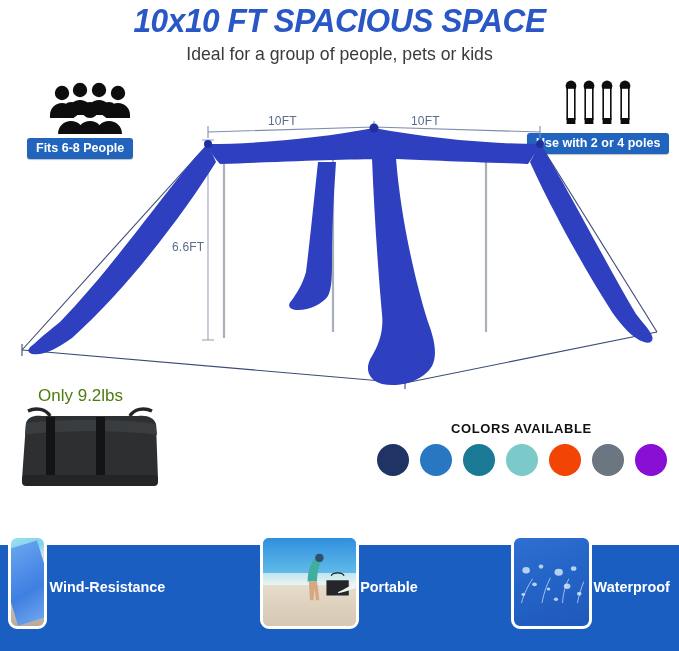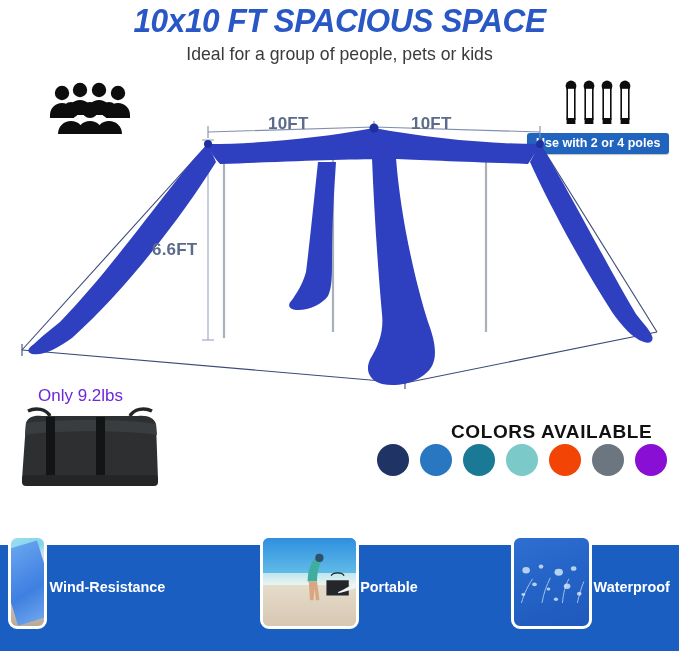--- a/index.html
+++ b/index.html
@@ -36,38 +36,38 @@
 
   
   .people-icon{position:absolute;left:42px;top:82px;width:96px;height:52px;}
   
   .poles-icon{position:absolute;left:563px;top:80px;width:72px;height:48px;}
 
   
   .tent-svg{position:absolute;left:0;top:100px;width:679px;height:300px;}
 
   .dim-label{
-    position:absolute;font-size:17px;color:#5A6B8C;
-    letter-spacing:.2px;white-space:nowrap;font-weight:bold;
+    position:absolute;font-size:12px;color:#5A6B8C;
+    letter-spacing:.2px;white-space:nowrap;
   }
   .dim-10ft-a{left:268px;top:114px;}
   .dim-10ft-b{left:411px;top:114px;}
-  .dim-66ft{left:152px;top:240px;}
+  .dim-66ft{left:172px;top:240px;}
 
   
   .bag-label{
     position:absolute;left:38px;top:386px;
-    font-size:17px;color:#6d28d9;
+    font-size:17px;color:#4d7c0f;
   }
   .bag-svg{position:absolute;left:12px;top:405px;width:156px;height:86px;}
 
   
   .colors-title{
     position:absolute;left:451px;top:421px;
-    font-size:19px;font-weight:bold;color:#111111;letter-spacing:.6px;
+    font-size:13px;font-weight:bold;color:#111111;letter-spacing:.6px;
   }
   .swatch-row{
     position:absolute;left:377px;top:444px;
     display:flex;gap:11px;align-items:center;
   }
   .swatch{width:32px;height:32px;border-radius:50%;}
 
   
   .band{
     position:absolute;left:0;top:545px;width:679px;height:106px;
@@ -138,20 +138,21 @@
       <circle cx="76" cy="11" r="7.2"></circle>
         <path d="M64 33c0-7 5.4-12 12-12s12 5 12 12v3H64z"></path>
       <circle cx="29" cy="28" r="8"></circle>
         <path d="M16 52c0-7.6 5.8-13 13-13s13 5.4 13 13z"></path>
       <circle cx="48" cy="28" r="8"></circle>
         <path d="M35 52c0-7.6 5.8-13 13-13s13 5.4 13 13z"></path>
       <circle cx="67" cy="28" r="8"></circle>
         <path d="M54 52c0-7.6 5.8-13 13-13s13 5.4 13 13z"></path>
     </g>
   </svg>
+  <div class="badge badge-left">Fits 6-8 People</div>
 
   <svg class="poles-icon" viewBox="0 0 72 48">
     <g>
       <circle cx="8" cy="6" r="5.4" fill="#0d0d0d"></circle>
       <rect x="4.2" y="8" width="7.6" height="31" fill="#ffffff" stroke="#0d0d0d" stroke-width="1.6"></rect>
       <rect x="3.6" y="38" width="8.8" height="6" fill="#0d0d0d"></rect>
       <circle cx="26" cy="6" r="5.4" fill="#0d0d0d"></circle>
       <rect x="22.2" y="8" width="7.6" height="31" fill="#ffffff" stroke="#0d0d0d" stroke-width="1.6"></rect>
       <rect x="21.6" y="38" width="8.8" height="6" fill="#0d0d0d"></rect>
       <circle cx="44" cy="6" r="5.4" fill="#0d0d0d"></circle>

